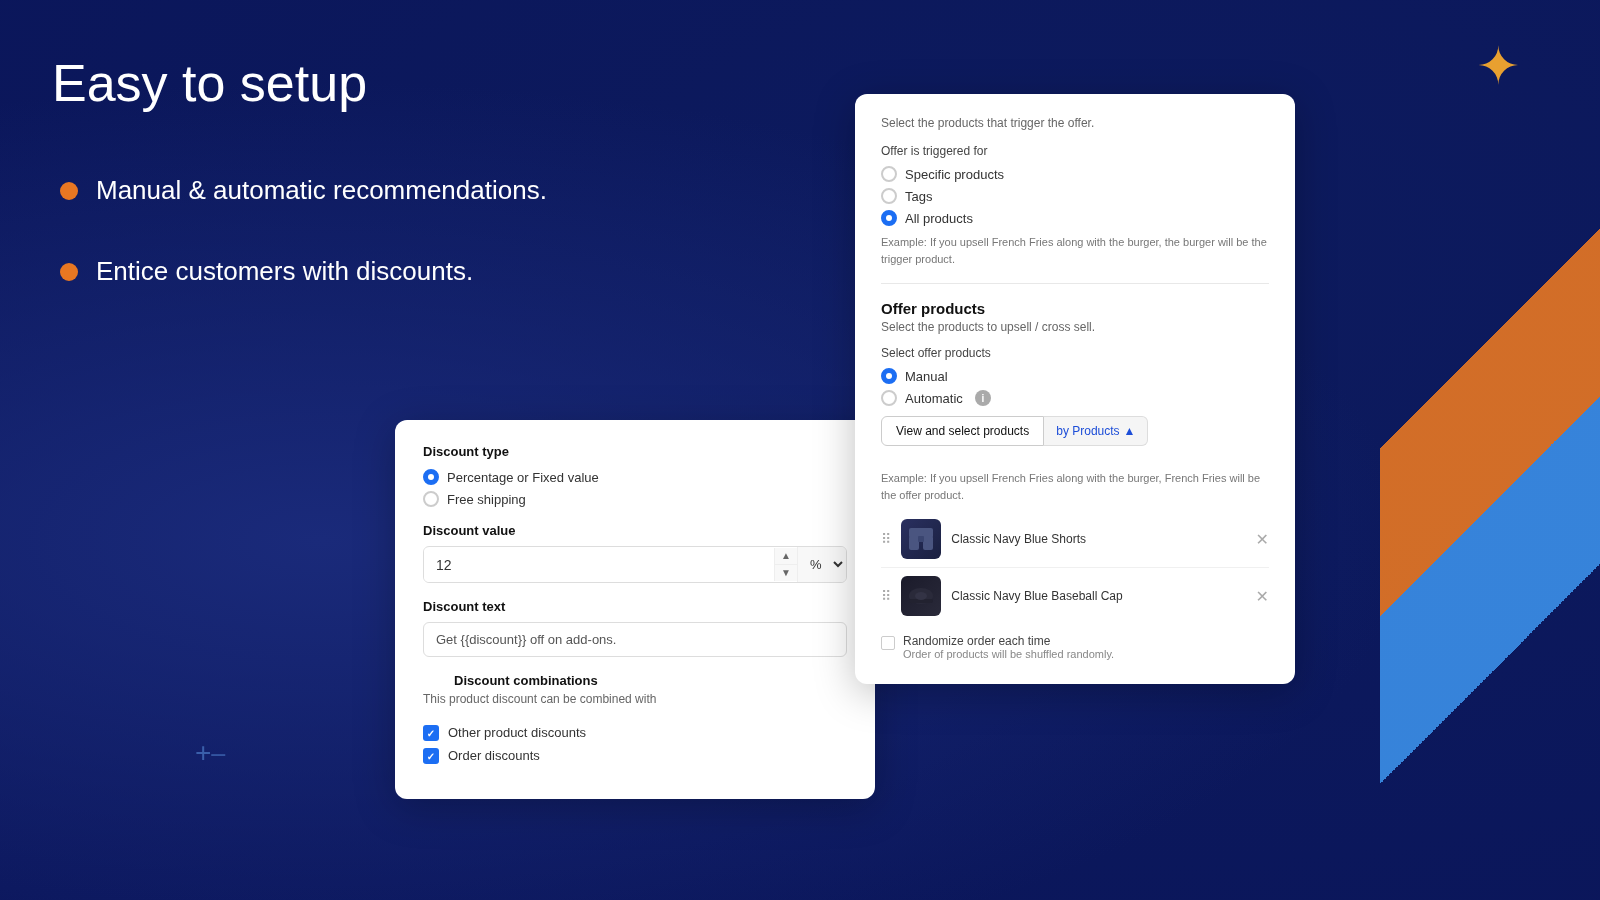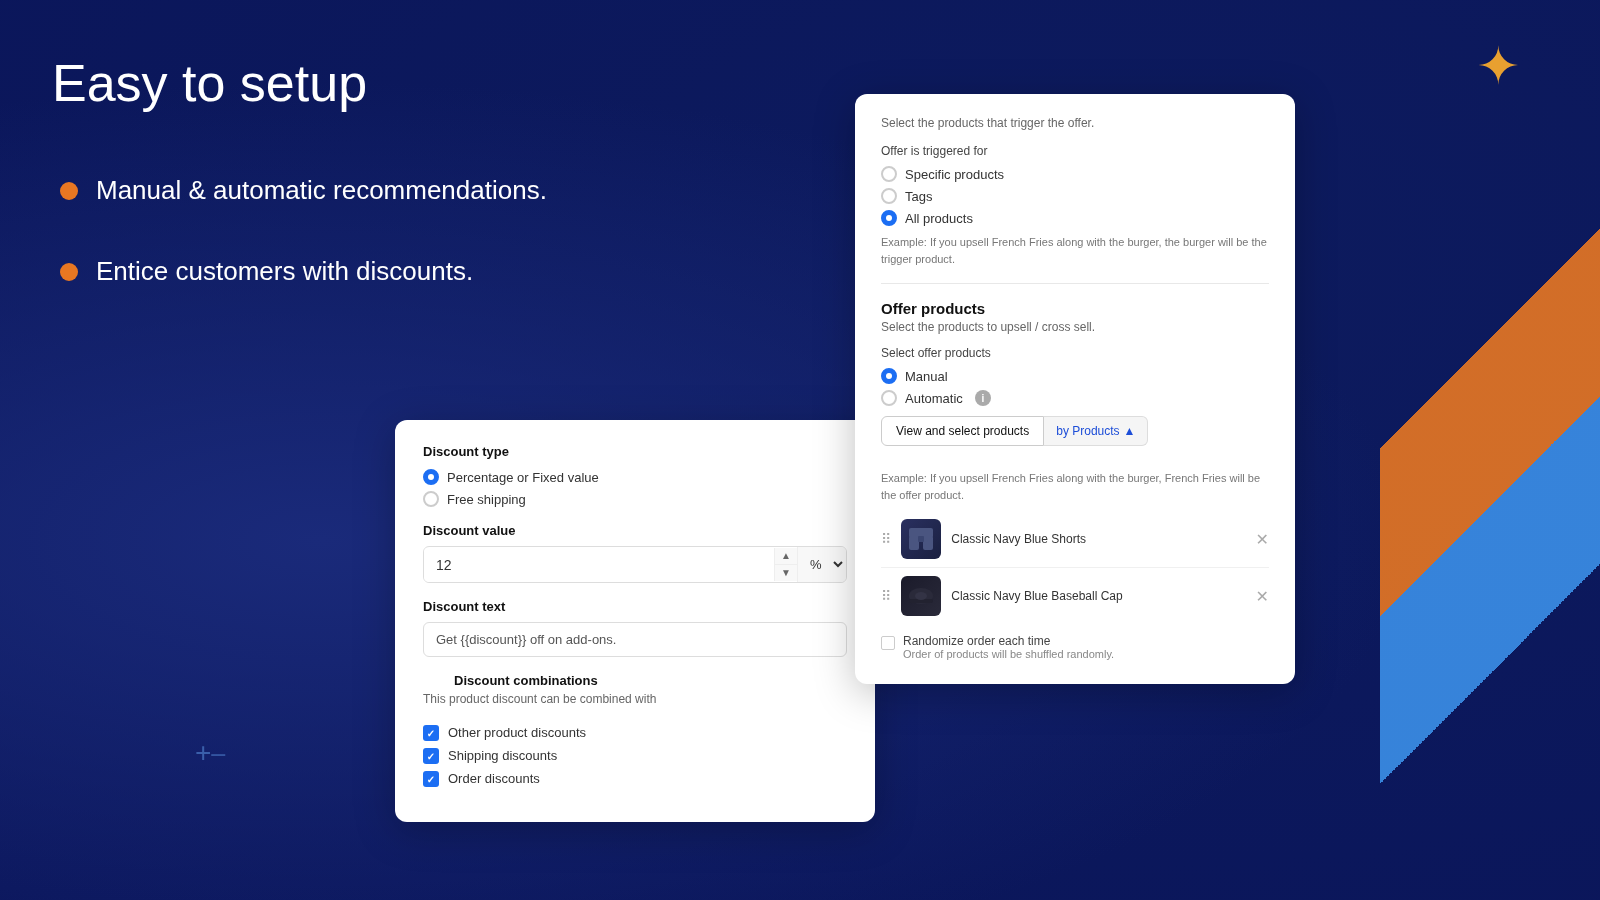--- a/index.html
+++ b/index.html
@@ -486,24 +486,20 @@
 
   <div class="combinations-label">Discount combinations</div>
   <div class="combinations-subtitle">This product discount can be combined with</div>
 
   <div class="checkbox-row">
     <div class="checkbox-checked"></div>
     <span>Other product discounts</span>
   </div>
   <div class="checkbox-row">
     <div class="checkbox-checked"></div>
-    <span>Shipping discounts</span>
-  </div>
-  <div class="checkbox-row">
-    <div class="checkbox-checked"></div>
     <span>Order discounts</span>
   </div>
 </div>
 
 <div class="trigger-card">
   <div class="card-section-subtitle">Select the products that trigger the offer.</div>
 
   <div class="radio-group-label">Offer is triggered for</div>
 
   <div class="radio-item">

